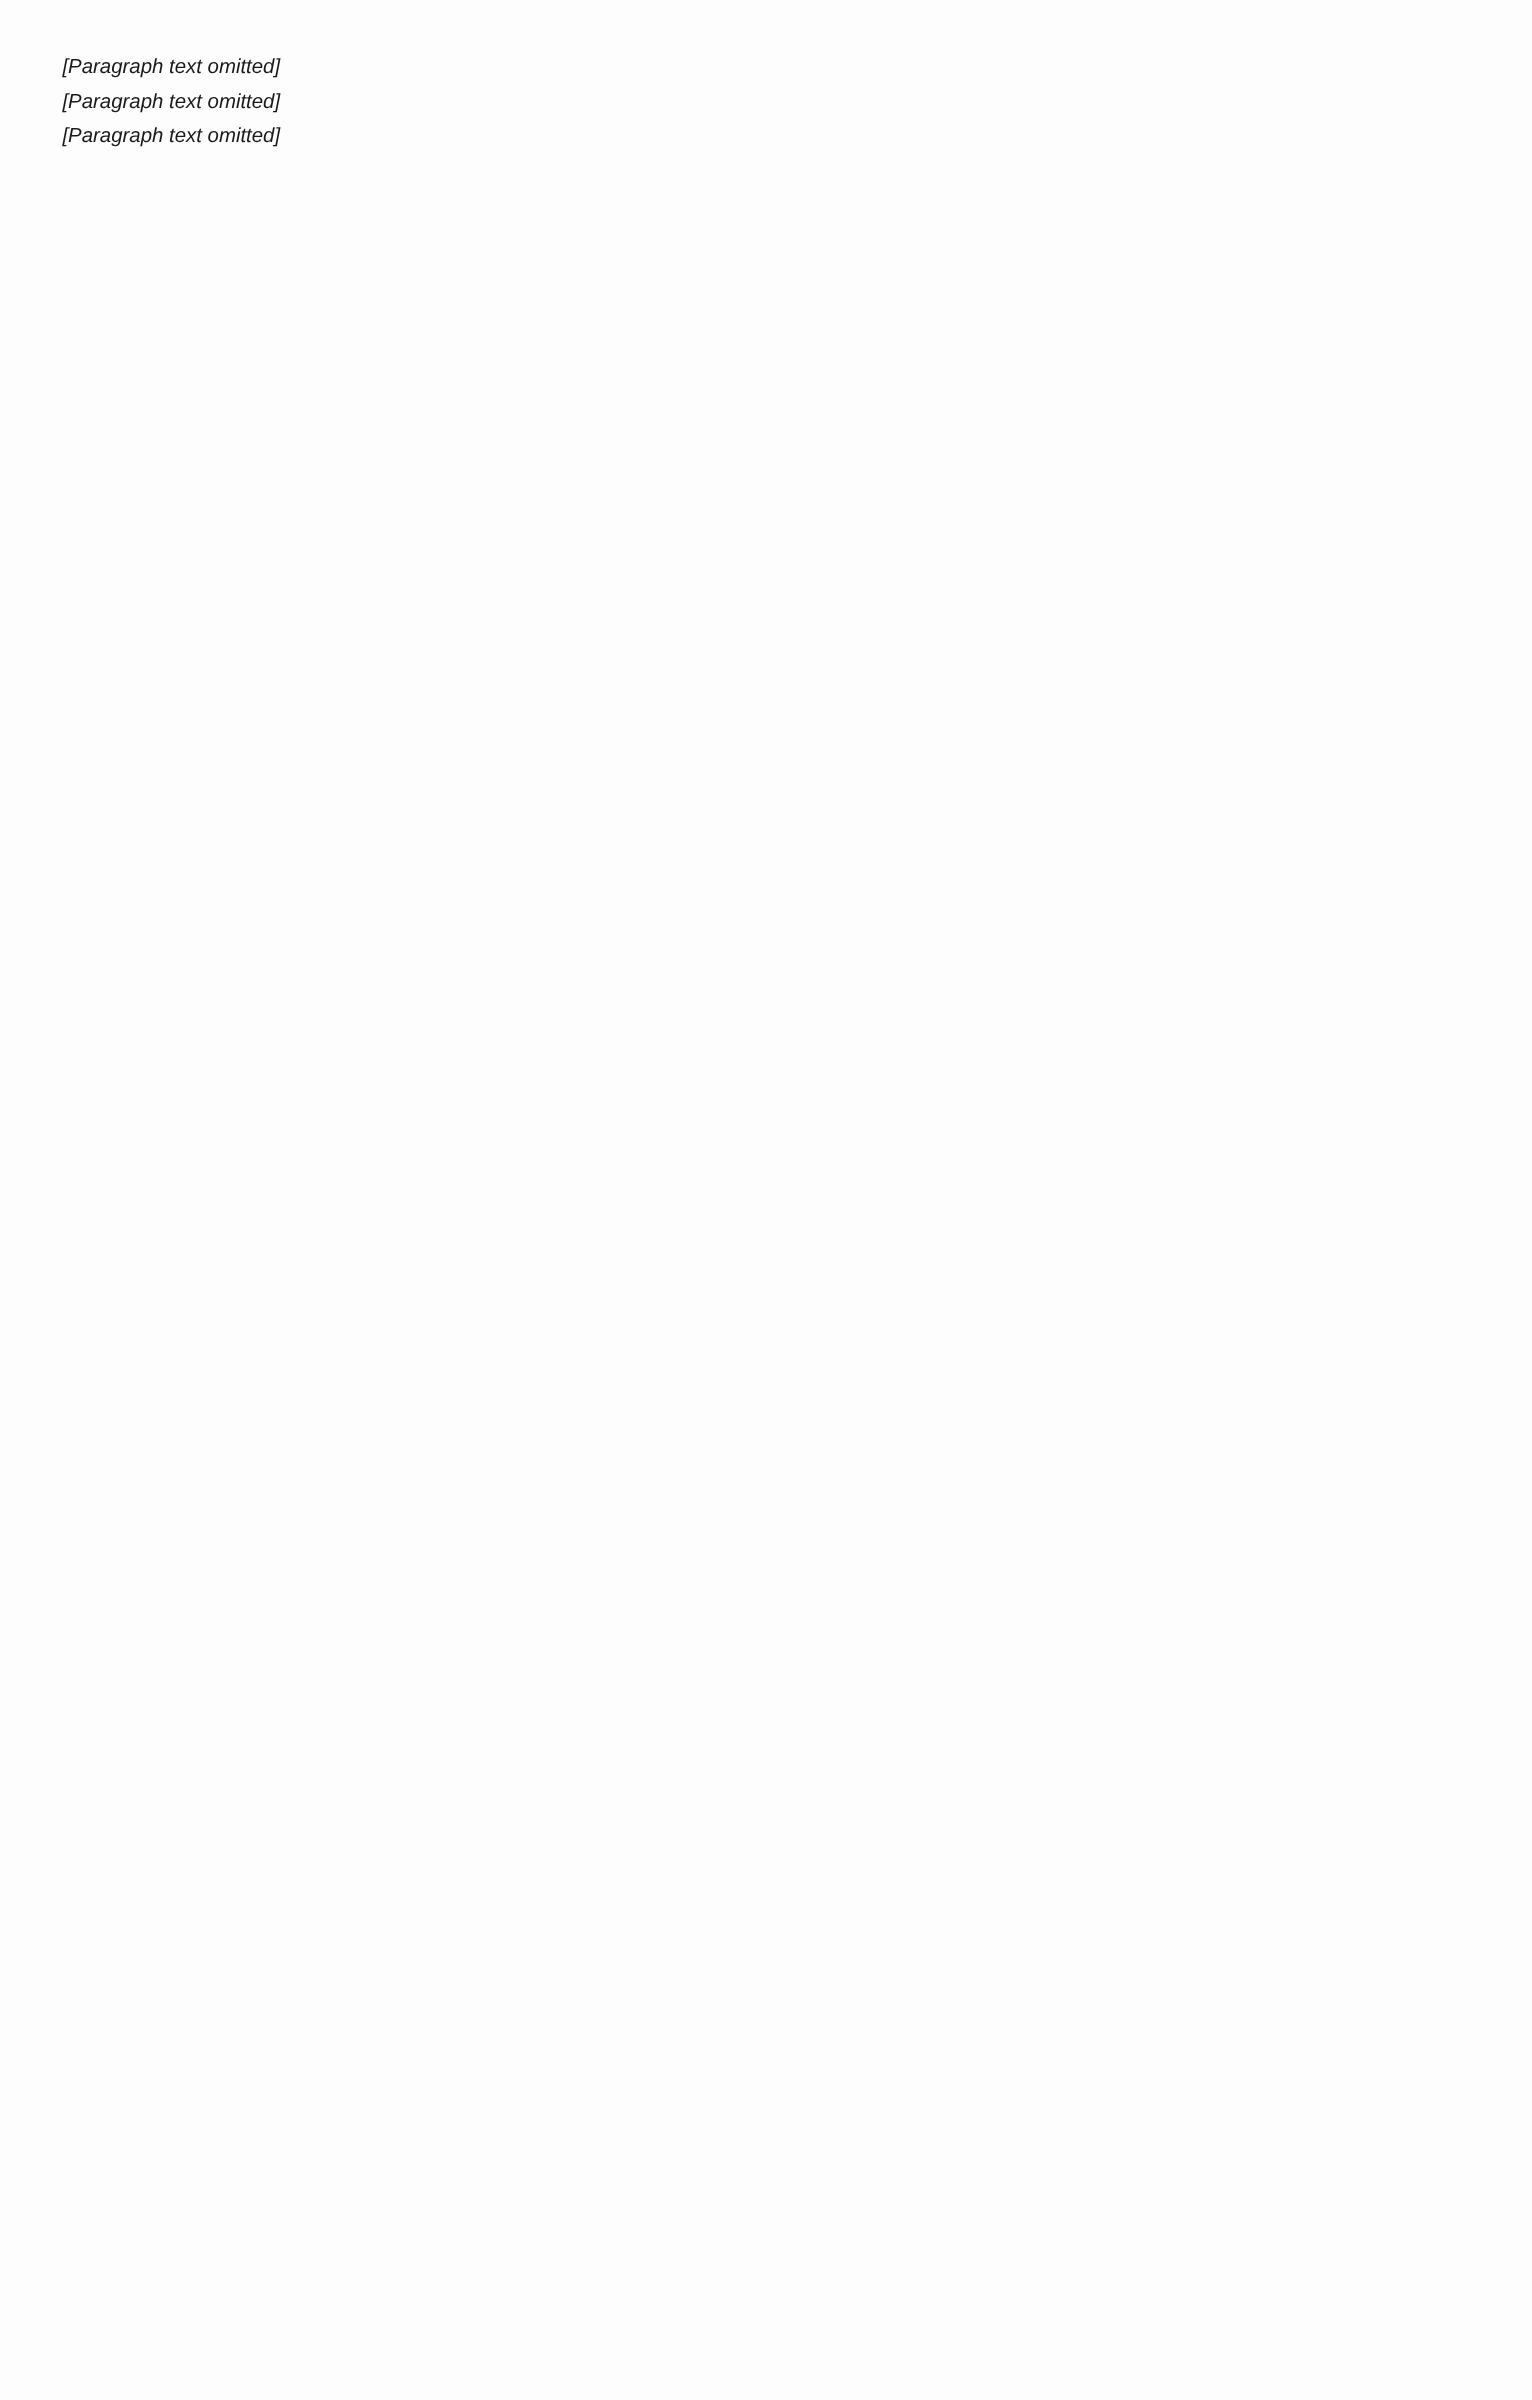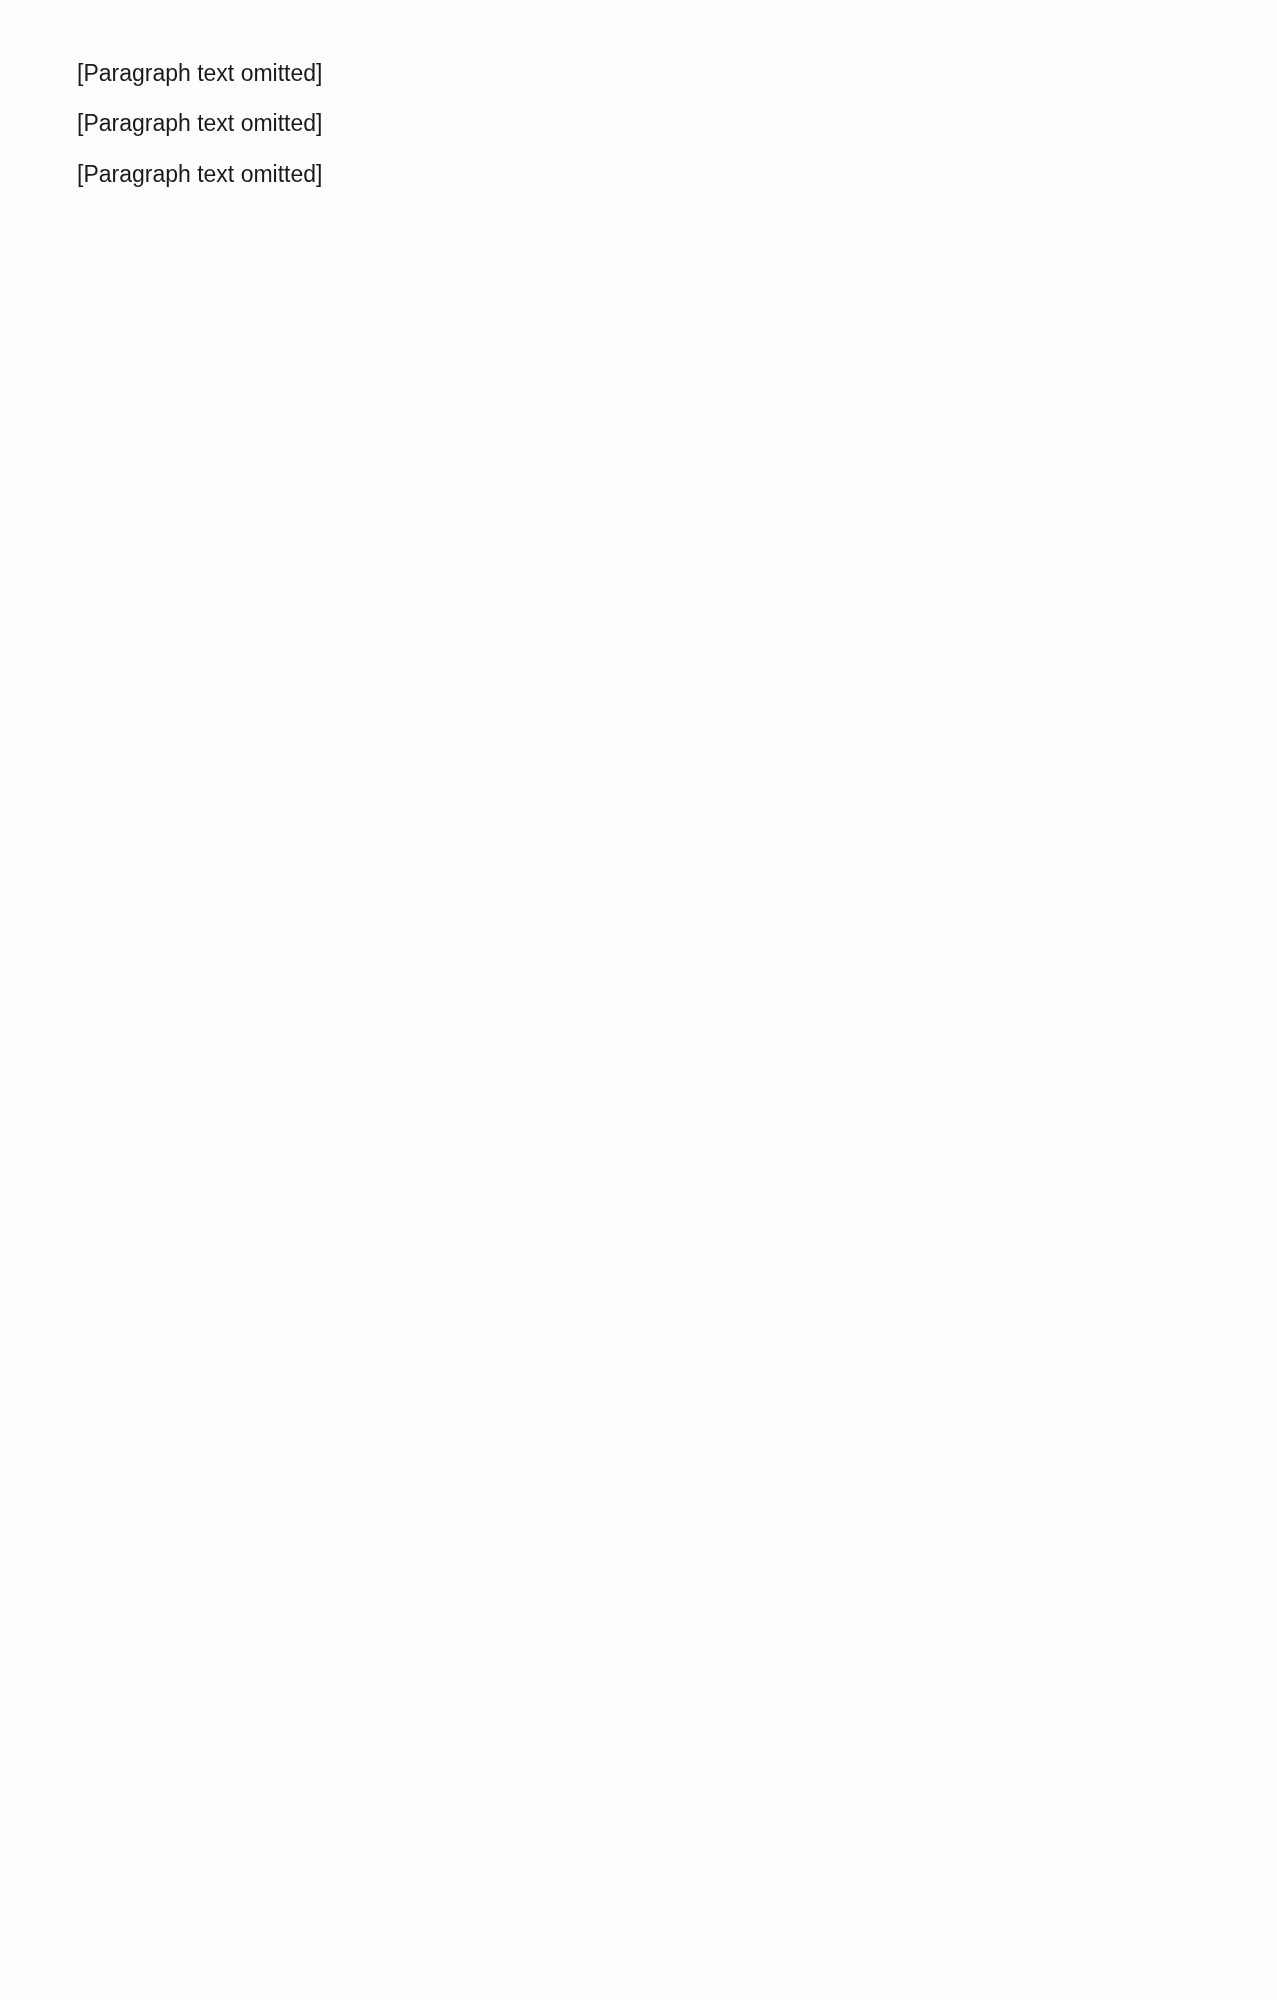--- a/index.html
+++ b/index.html
@@ -1,17 +1,17 @@
 <!DOCTYPE html>
 <html><head>
 <meta charset="utf-8">
 <style>
   body { margin:0; background:#fdfdfd; font-family:"Liberation Sans", sans-serif; }
   .page { width:1277px; min-height:2000px; box-sizing:border-box; padding:40px 14px; color:#1a1a1a; }
-  .page p { margin:17px; text-indent:2em; font-size:23px; line-height:1.45; text-align:justify; }
+  .page p { margin:4px; text-indent:2em; font-size:17px; line-height:1.45; text-align:justify;font-style:italic; }
 </style>
 </head>
 <body>
 
 <div class="page" id="container">
     <p>[Paragraph text omitted]</p>
     <p>[Paragraph text omitted]</p>
     <p>[Paragraph text omitted]</p>
   </div>
 

